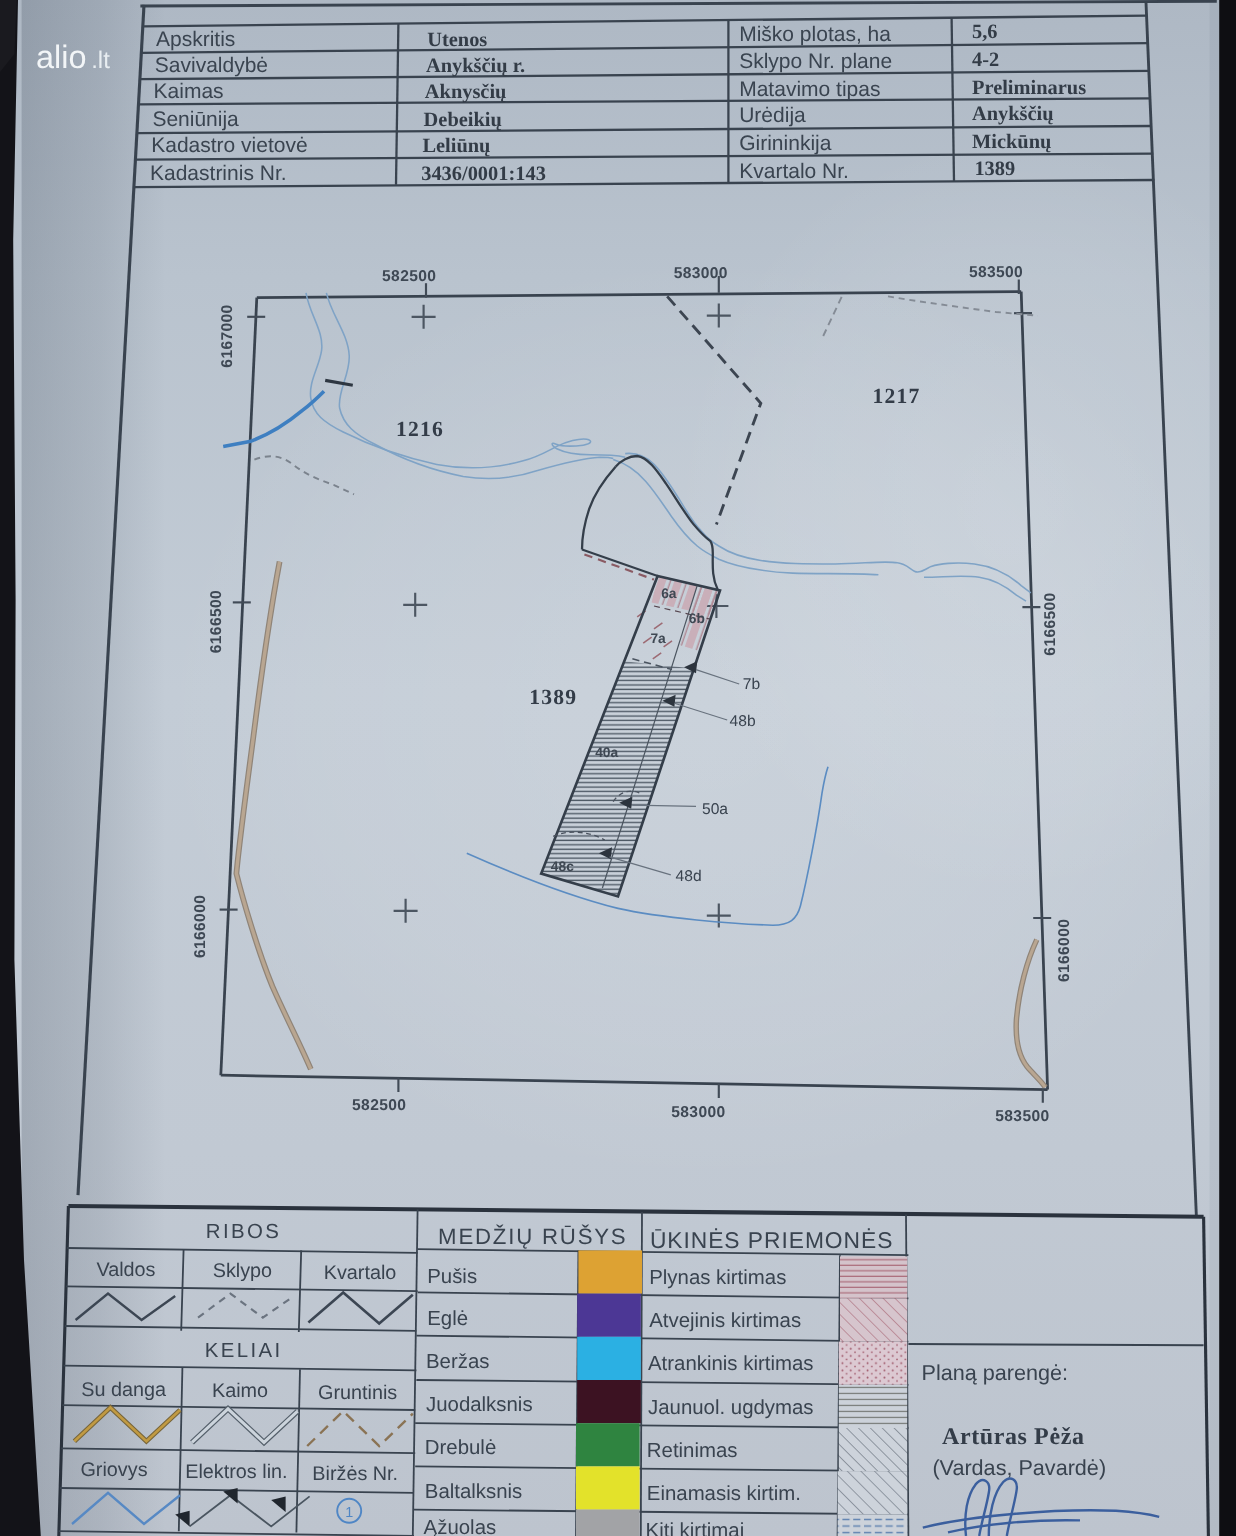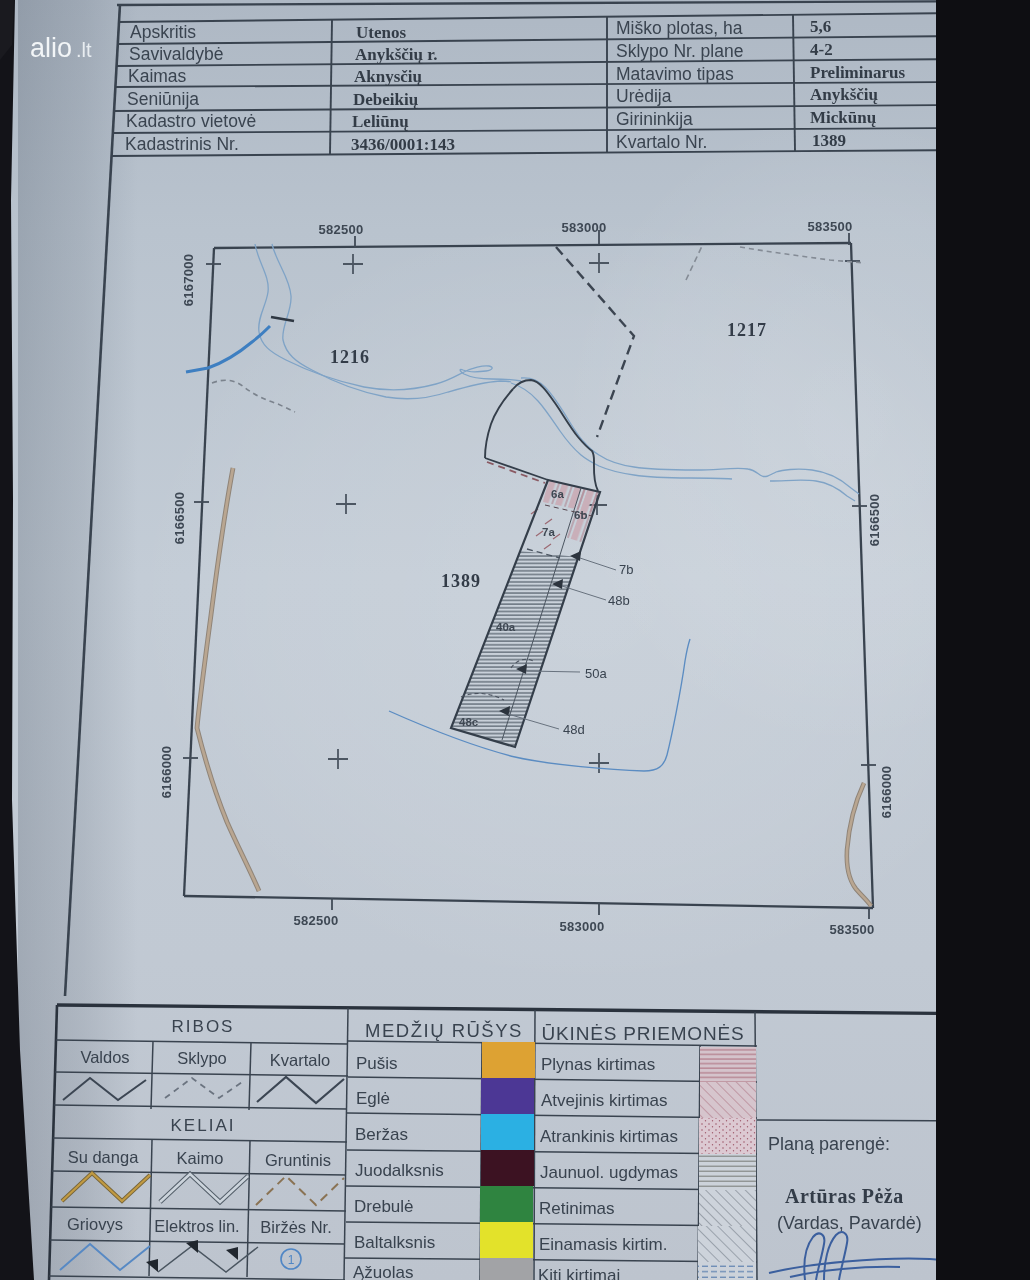--- a/index.html
+++ b/index.html
@@ -1,16 +1,16 @@
 <!DOCTYPE html>
 <html><head>
 <meta charset="utf-8">
 <style>
 html,body{margin:0;padding:0;background:#0e0e12;}
-#page{width:936px;height:1280px;overflow:hidden;position:relative;}
+#page{width:1016px;height:1280px;overflow:hidden;position:relative;}
 svg{display:block}
 svg{font-family:"Liberation Sans",sans-serif;}
 .serifb{font-family:"Liberation Serif",serif !important;font-weight:bold;}
 </style>
 </head>
 <body>
 <div id="page">
 <svg width="1030" height="1280" viewBox="0 0 1030 1280">
 <defs>
 <linearGradient id="paperv" x1="0" y1="0" x2="0" y2="1">

